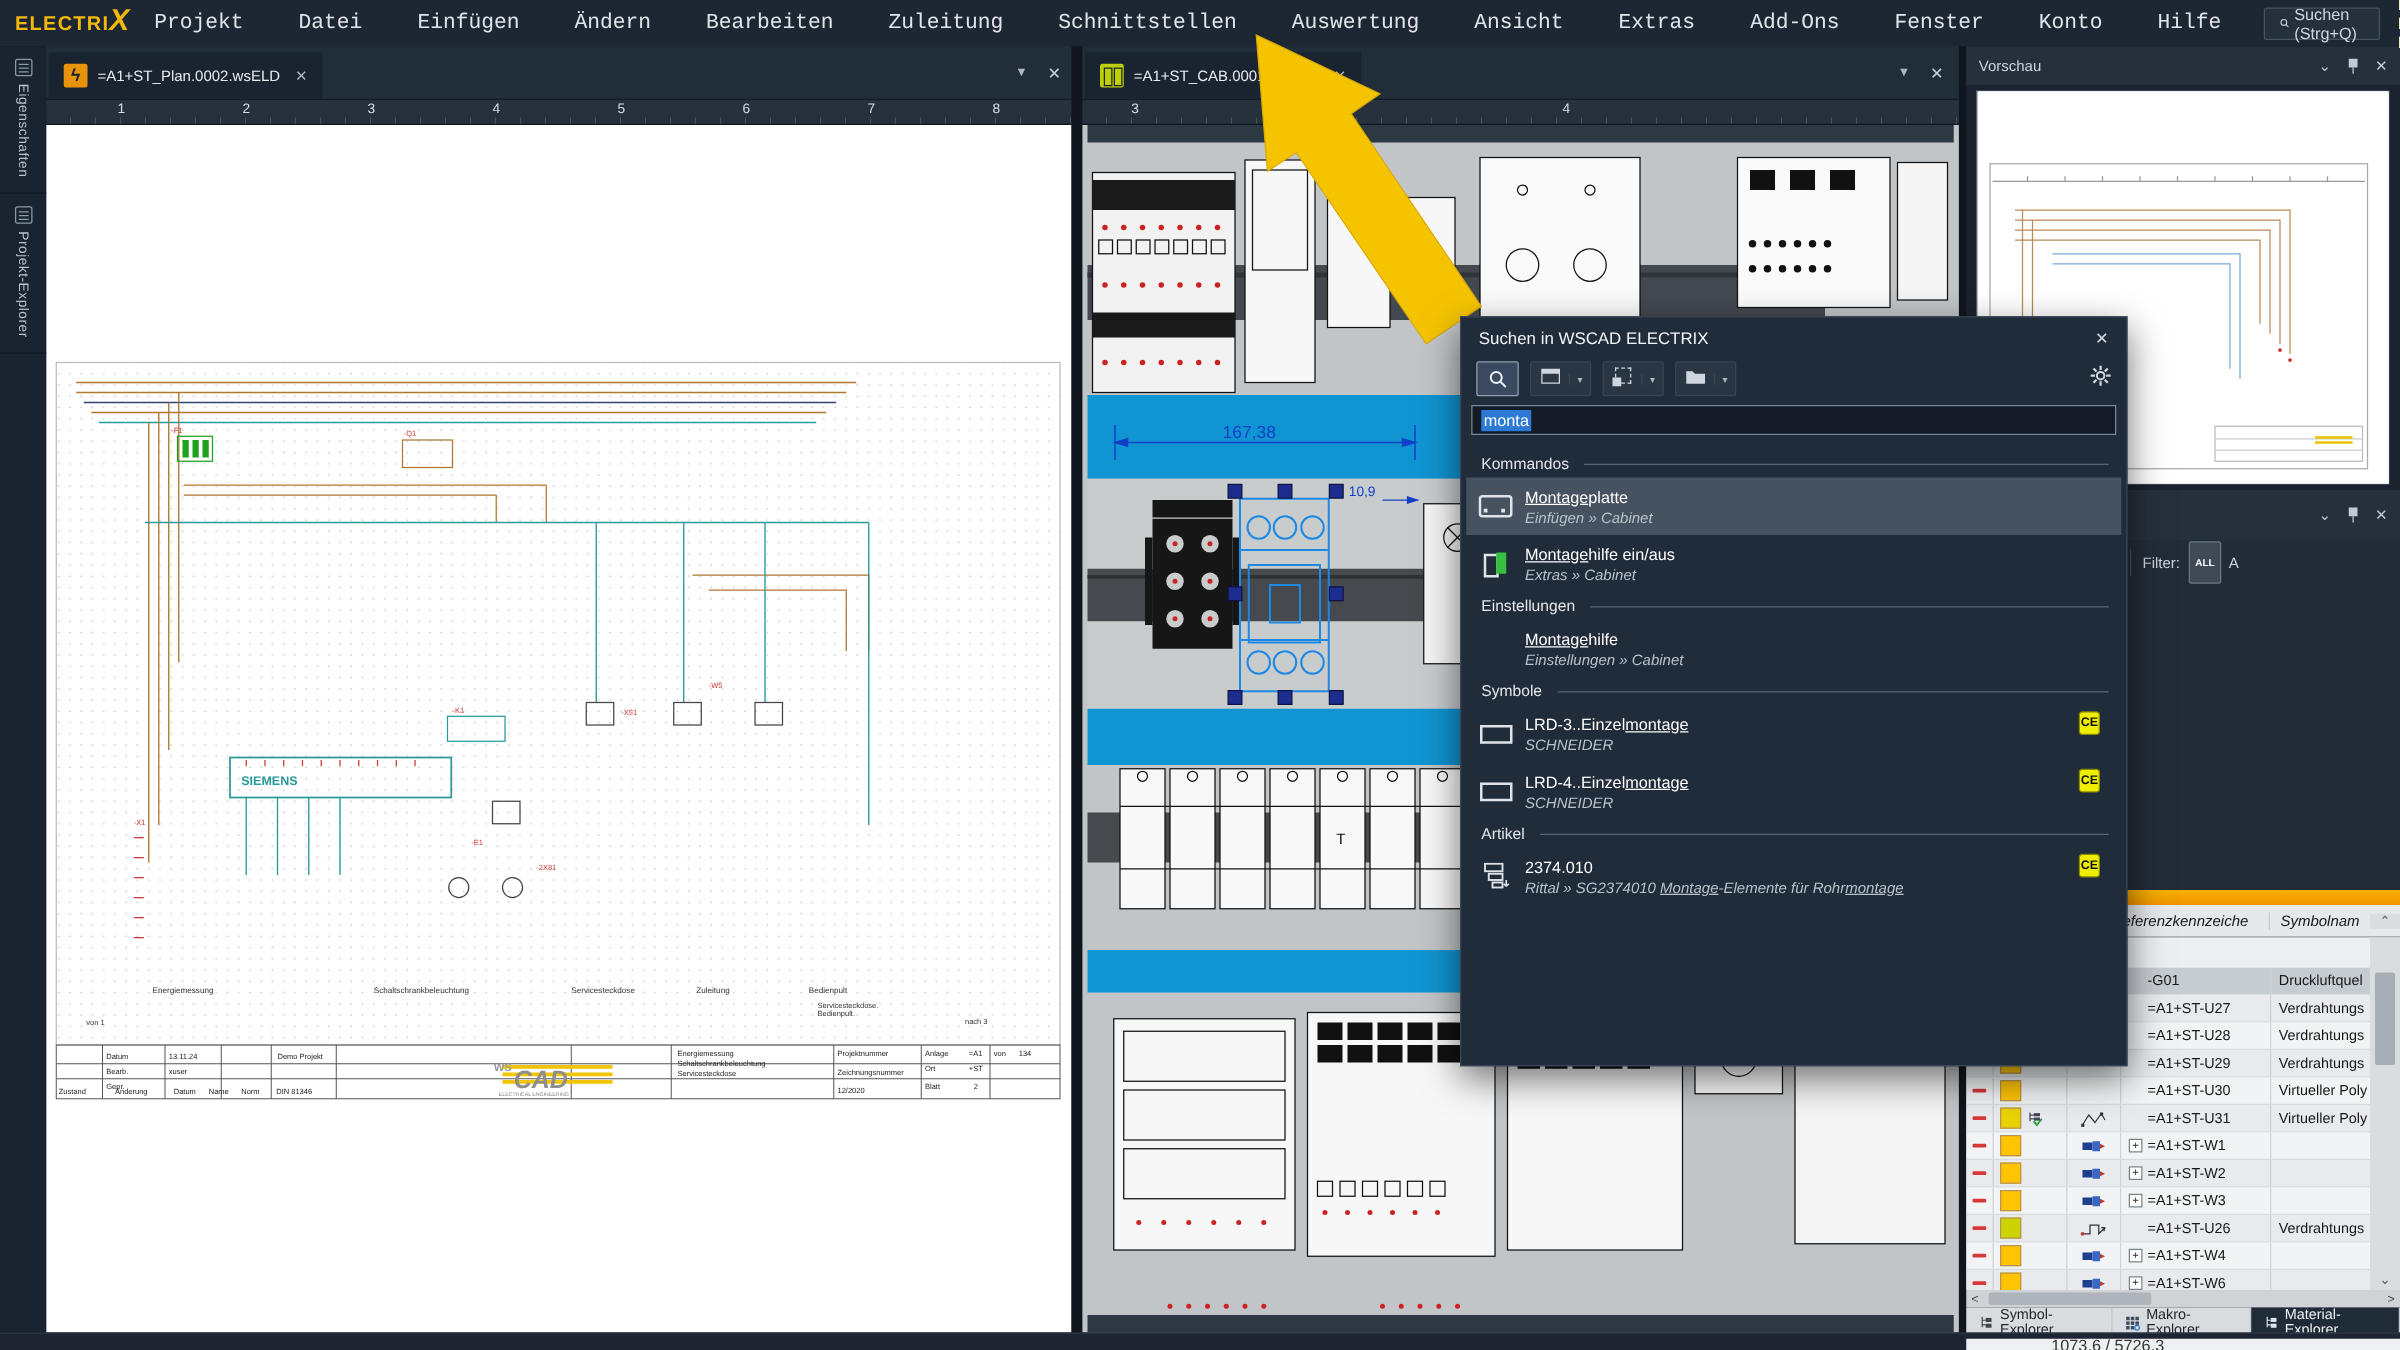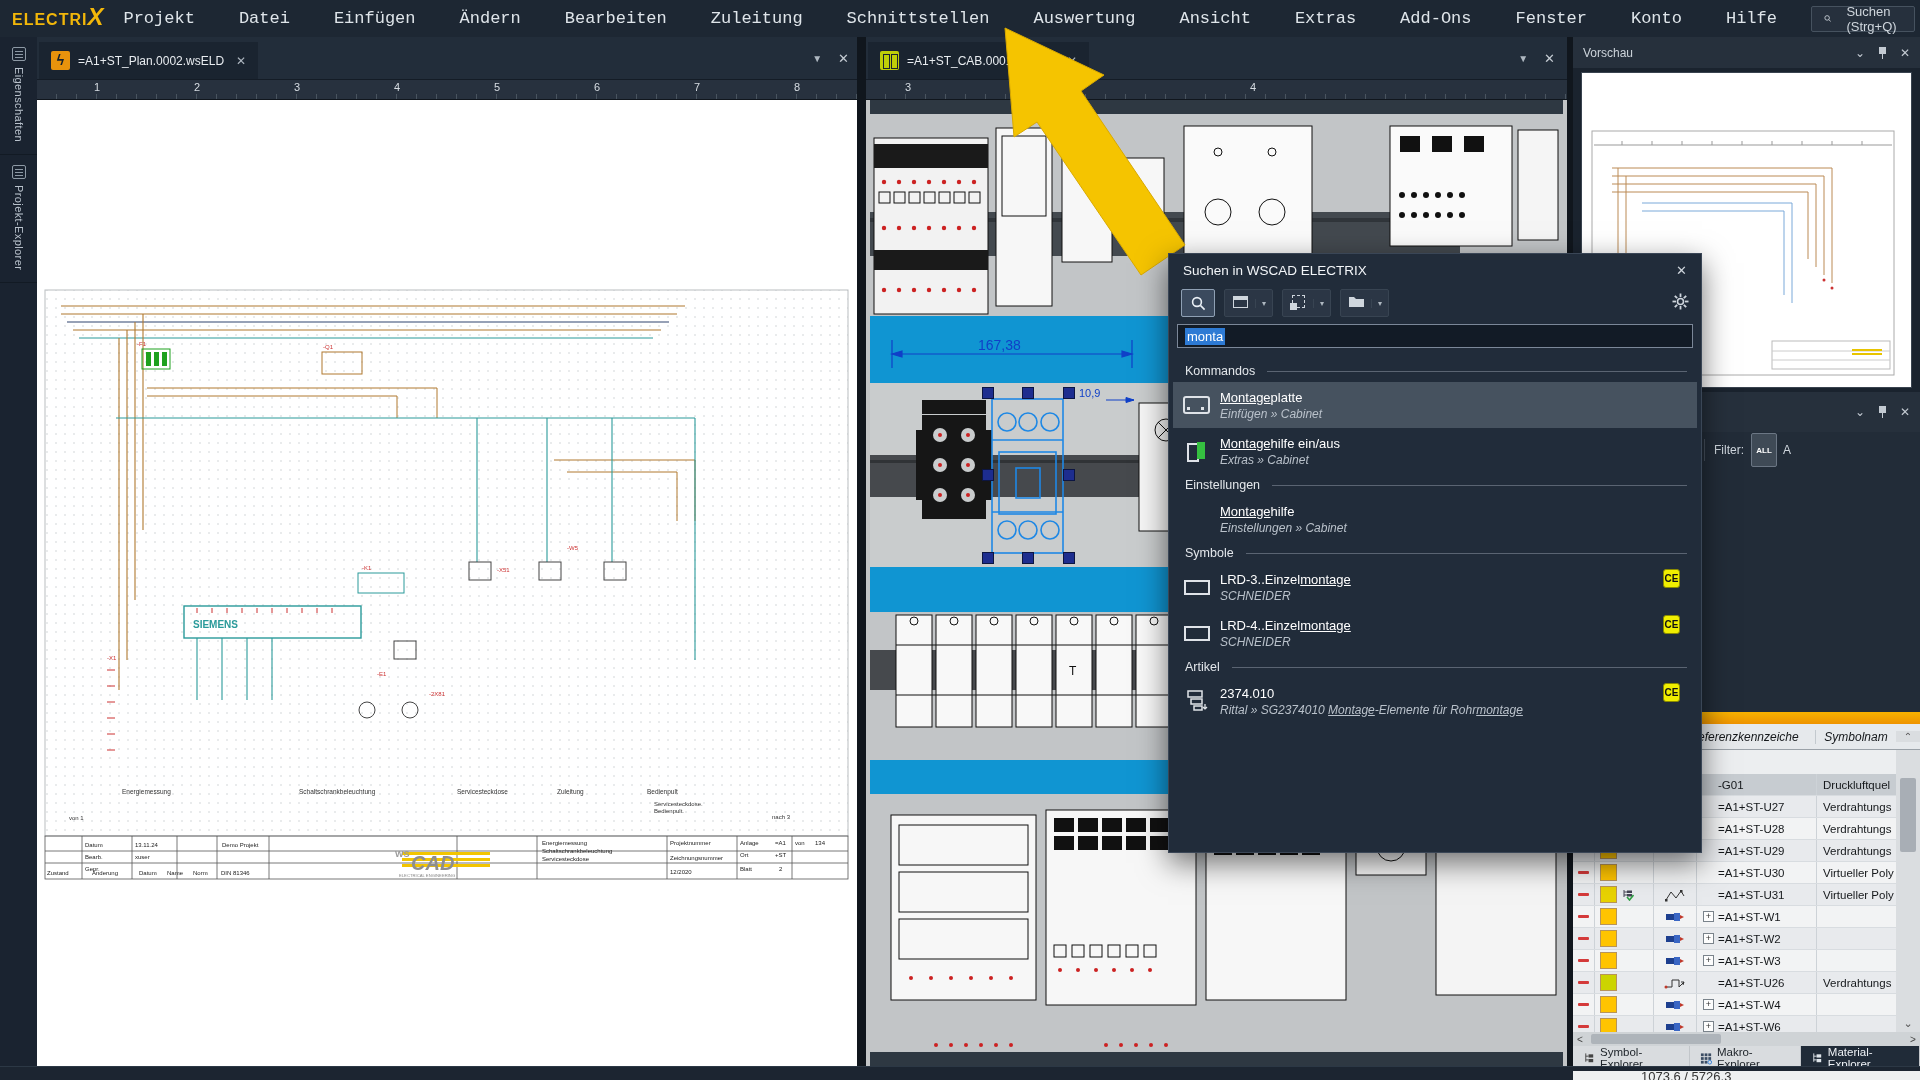--- a/index.html
+++ b/index.html
@@ -8,21 +8,21 @@
   #root { position:relative; width:1920px; height:936px; background:#10161d; }
 
   
   #menubar { position:absolute; left:0; top:0; width:1920px; height:37px;
              background:#1d2733; display:flex; align-items:center; color:#dfe5ea; z-index:20; }
   .logo { display:flex; align-items:baseline; margin-left:12px; margin-right:20px; cursor:default; }
   .logo .la { color:#f2b70a; font-weight:bold; font-size:16px; letter-spacing:1px; }
   .logo .lb { color:#f2b70a; font-weight:bold; font-style:italic; font-size:24px; line-height:16px; }
   .menuitem { font-size:17px; margin:0 22px; cursor:pointer; white-space:nowrap;font-family:Liberation Mono, monospace; }
   .menuitem:first-of-type{ margin-left:0; }
-  #searchbtn { margin-left:12px; height:26px; display:flex; align-items:center; gap:15px;
+  #searchbtn { margin-left:12px; height:26px; display:flex; align-items:center; gap:4px;
                padding:0 12px; background:#26303d; border:1px solid #46525f; border-radius:2px;
                color:#cfd6dd; font-size:13px; cursor:pointer; }
   #proj-label { margin-left:14px; font-size:13px; color:#fef9c3; }
   #winbtns { margin-left:auto; margin-right:10px; display:flex; gap:22px; align-items:center; }
   .winbtn { color:#e6eaee; font-size:13px; width:16px; text-align:center; cursor:pointer; }
   .wb-min::before{ content:""; display:block; width:11px; height:2px; background:#e6eaee; margin:6px auto 0; }
   .wb-max::before{ content:""; display:block; width:11px; height:10px; border:2px solid #e6eaee; margin:0 auto; }
 
   
   #leftrail { position:absolute; left:0; top:37px; width:37px; height:1029px; background:#1a2330; z-index:5; }

